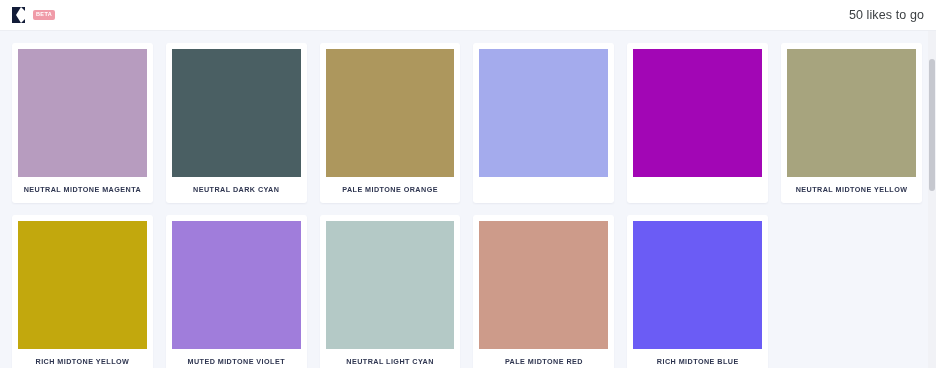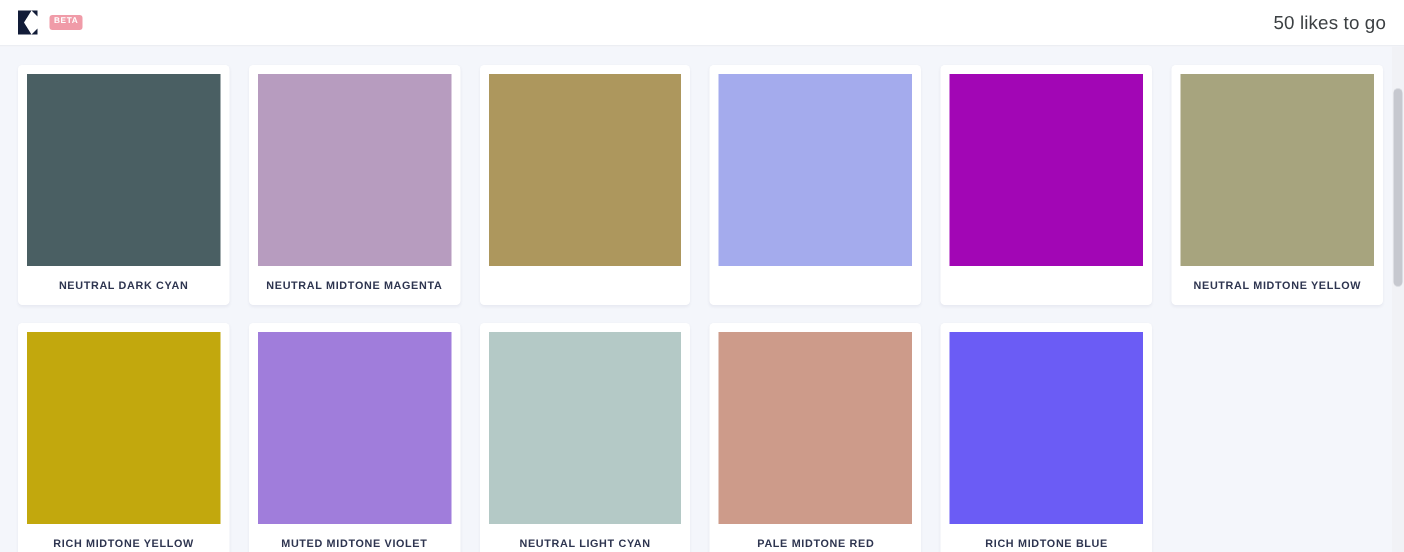--- a/index.html
+++ b/index.html
@@ -84,31 +84,32 @@
       </span>
       <span class="beta-badge">BETA</span>
     </div>
     <div class="likes-text">50 likes to go</div>
   </div>
 
   <div class="content">
     <div class="grid">
 
       <div class="card">
+        <span class="swatch" style="background:#b79cbf;"></span>
+        <div class="card-label">NEUTRAL MIDTONE MAGENTA</div>
+      </div>
+
+      <div class="card">
         <span class="swatch" style="background:#4a5f63;"></span>
         <div class="card-label">NEUTRAL DARK CYAN</div>
       </div>
 
       <div class="card">
-        <span class="swatch" style="background:#b79cbf;"></span>
-        <div class="card-label">NEUTRAL MIDTONE MAGENTA</div>
-      </div>
-
-      <div class="card">
         <span class="swatch" style="background:#ad975d;"></span>
+        <div class="card-label">PALE MIDTONE ORANGE</div>
       </div>
 
 
       <div class="card">
         <span class="swatch" style="background:#a4abed;"></span>
       </div>
 
       <div class="card">
         <span class="swatch" style="background:#a206b5;"></span>
       </div>

